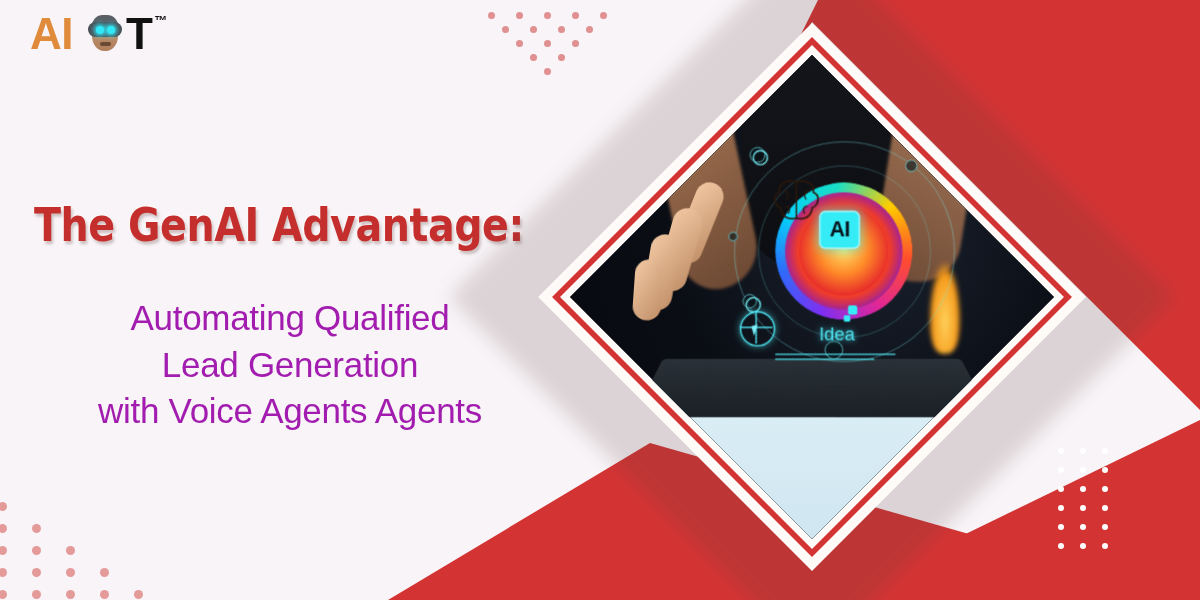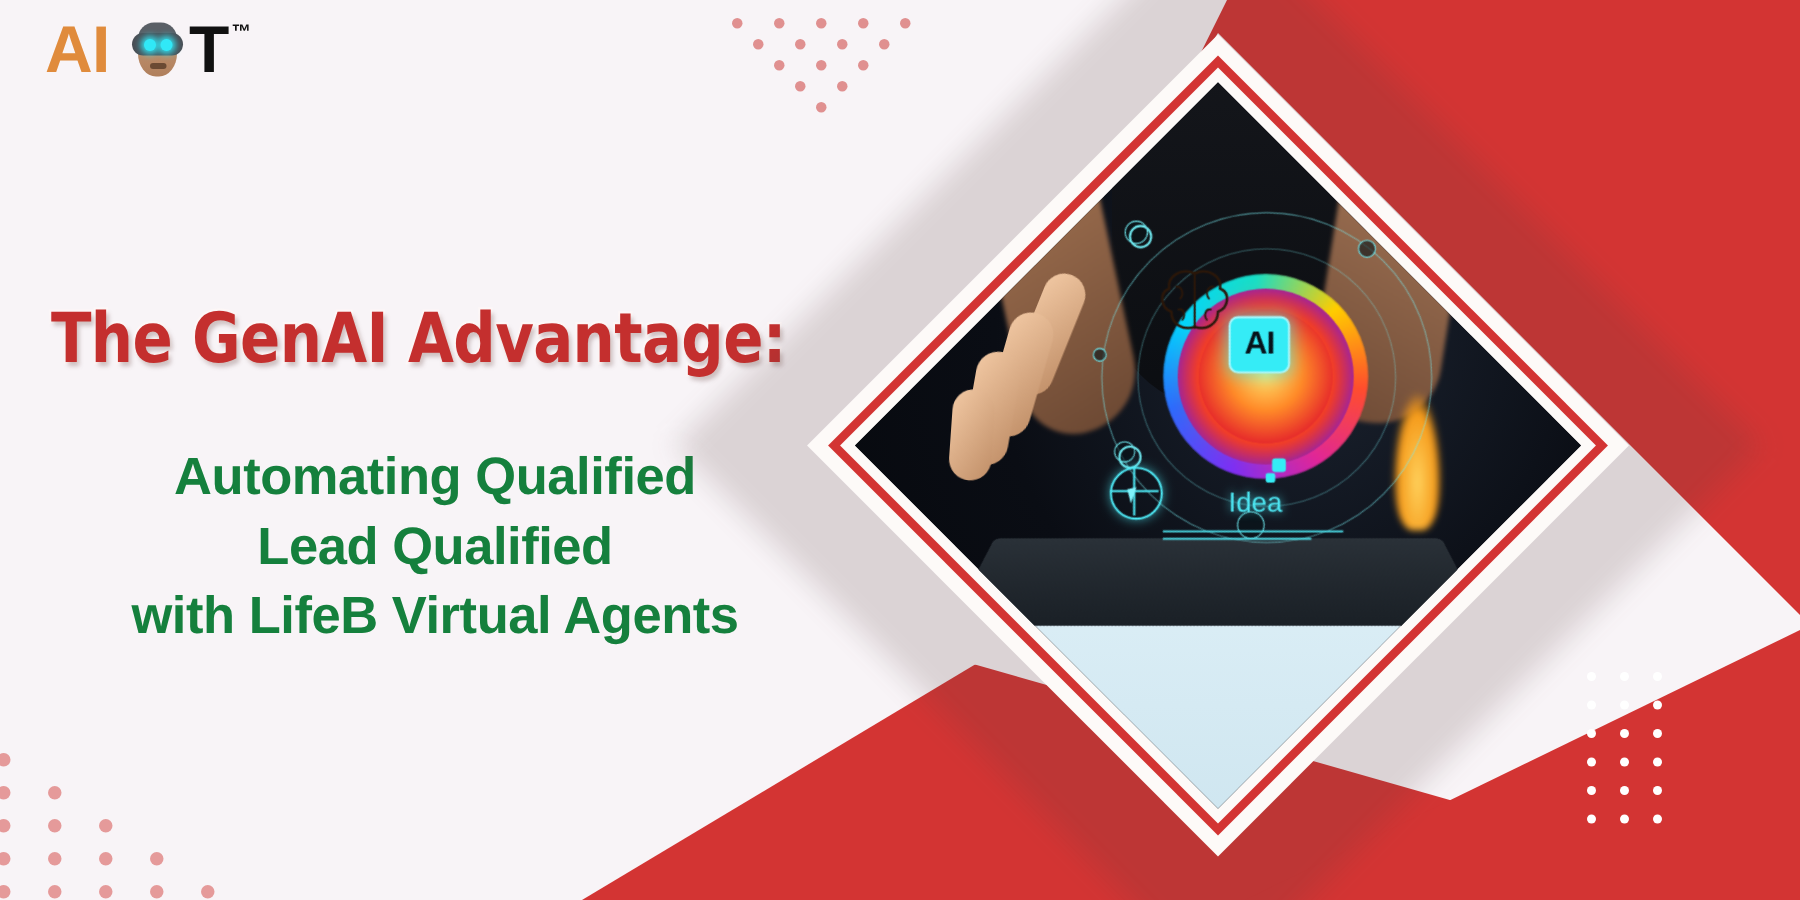--- a/index.html
+++ b/index.html
@@ -81,22 +81,22 @@
     font-size:46px;font-weight:bold;color:#c42f2e;
     letter-spacing:-0.5px;
     transform:scaleX(0.86);transform-origin:left center;
     -webkit-text-stroke:3px #fdf7f7;
     paint-order:stroke fill;
     text-shadow:2px 3px 3px rgba(120,90,90,.35);
     white-space:nowrap;
   }
   .subtitle{
     position:absolute;left:0;top:295px;width:580px;
-    text-align:center;color:#15803d;
-    font-size:35px;line-height:1.33;font-weight:bold;
+    text-align:center;color:#a21caf;
+    font-size:35px;line-height:1.33;font-weight:normal;
     letter-spacing:-0.3px;
   }
   .subtitle div{white-space:nowrap;}
 
   
   .diamond-wrap{
     position:absolute;left:538px;top:23px;width:548px;height:548px;
   }
   .diamond-shadow{
     position:absolute;left:18px;top:18px;width:512px;height:512px;
@@ -320,22 +320,22 @@
       </span>
       <span class="logo-t">T</span>
       <span class="logo-tm">™</span>
     </div>
   </div>
 
   <div class="headline">The GenAI Advantage:</div>
 
   <div class="subtitle">
     <div>Automating Qualified</div>
-    <div>Lead Qualified</div>
-    <div>with LifeB Virtual Agents</div>
+    <div>Lead Generation</div>
+    <div>with Voice Agents Agents</div>
   </div>
 
   <div class="diamond-wrap">
     <div class="diamond-shadow"></div>
     <div class="diamond-white"></div>
     <div class="diamond-red"></div>
     <div class="diamond-gap"></div>
     <div class="diamond-photo">
       <div class="photo-inner">
         <div class="ph-bg"></div>

